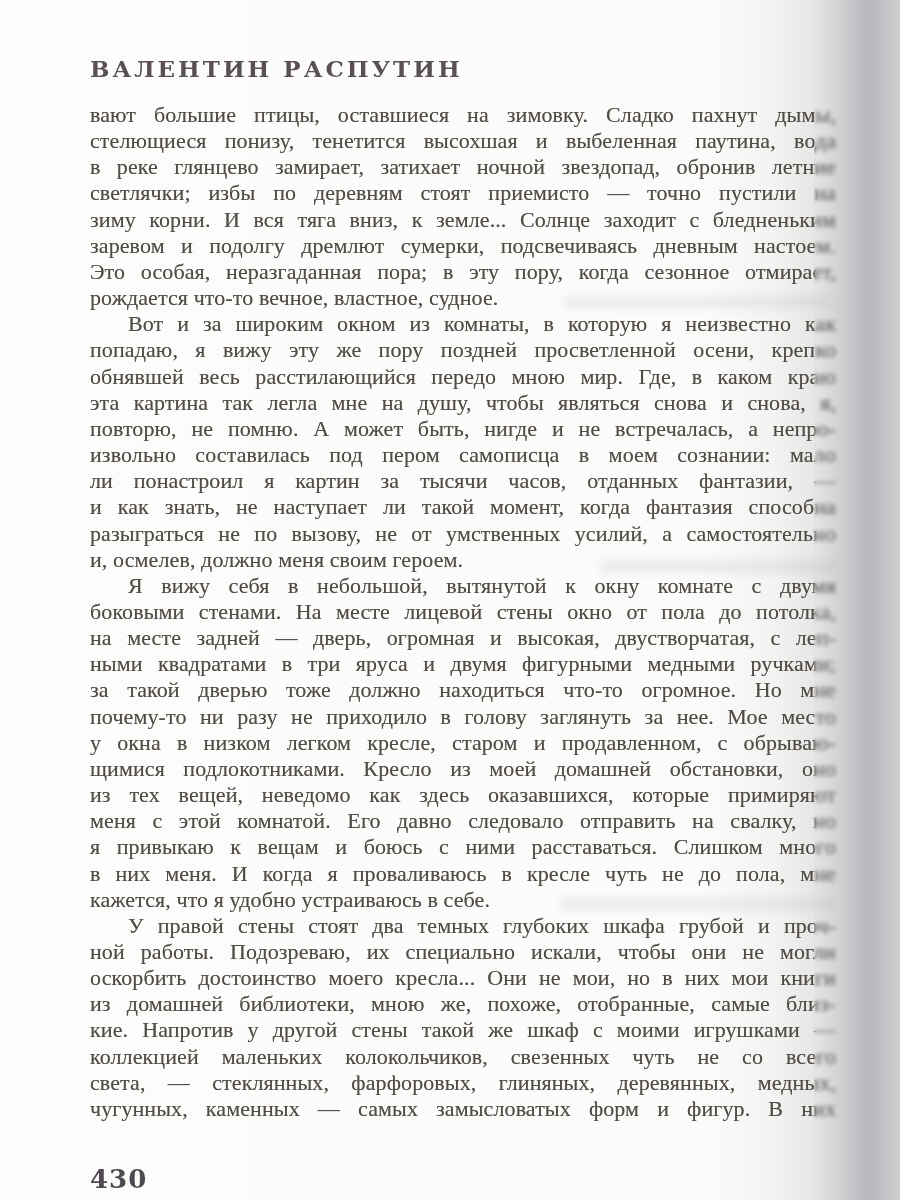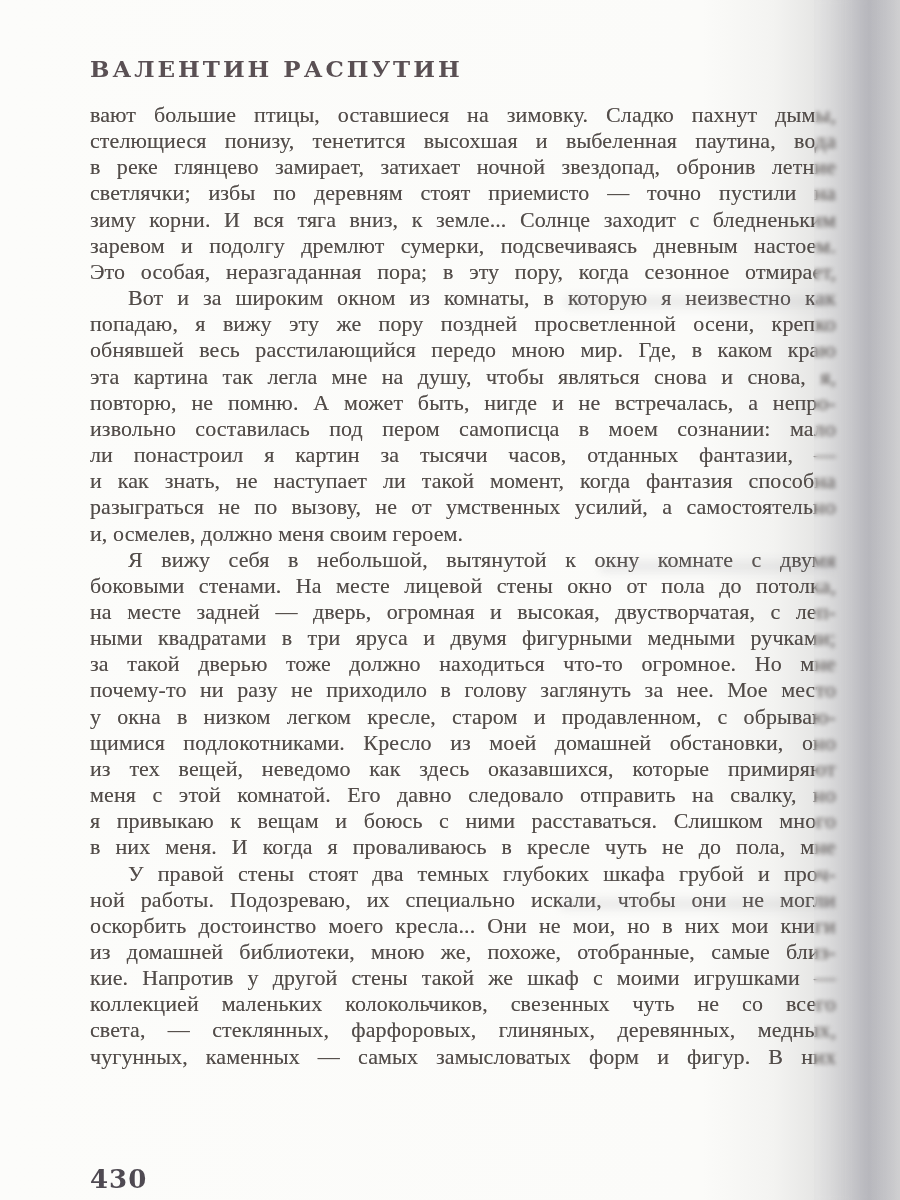--- a/index.html
+++ b/index.html
@@ -88,20 +88,21 @@
 
   <div class="body-text">
       <div class="para">
         <div class="line">вают большие птицы, оставшиеся на зимовку. Сладко пахнут дымы,</div>
         <div class="line">стелющиеся понизу, тенетится высохшая и выбеленная паутина, вода</div>
         <div class="line">в реке глянцево замирает, затихает ночной звездопад, обронив летние</div>
         <div class="line">светлячки; избы по деревням стоят приемисто — точно пустили на</div>
         <div class="line">зиму корни. И вся тяга вниз, к земле... Солнце заходит с бледненьким</div>
         <div class="line">заревом и подолгу дремлют сумерки, подсвечиваясь дневным настоем.</div>
         <div class="line">Это особая, неразгаданная пора; в эту пору, когда сезонное отмирает,</div>
+        <div class="line para-end">рождается что-то вечное, властное, судное.</div>
       </div>
       <div class="para indented">
         <div class="line">Вот и за широким окном из комнаты, в которую я неизвестно как</div>
         <div class="line">попадаю, я вижу эту же пору поздней просветленной осени, крепко</div>
         <div class="line">обнявшей весь расстилающийся передо мною мир. Где, в каком краю</div>
         <div class="line">эта картина так легла мне на душу, чтобы являться снова и снова, я,</div>
         <div class="line">повторю, не помню. А может быть, нигде и не встречалась, а непро-</div>
         <div class="line">извольно составилась под пером самописца в моем сознании: мало</div>
         <div class="line">ли понастроил я картин за тысячи часов, отданных фантазии, —</div>
         <div class="line">и как знать, не наступает ли такой момент, когда фантазия способна</div>
@@ -114,20 +115,21 @@
         <div class="line">на месте задней — дверь, огромная и высокая, двустворчатая, с леп-</div>
         <div class="line">ными квадратами в три яруса и двумя фигурными медными ручками;</div>
         <div class="line">за такой дверью тоже должно находиться что-то огромное. Но мне</div>
         <div class="line">почему-то ни разу не приходило в голову заглянуть за нее. Мое место</div>
         <div class="line">у окна в низком легком кресле, старом и продавленном, с обрываю-</div>
         <div class="line">щимися подлокотниками. Кресло из моей домашней обстановки, оно</div>
         <div class="line">из тех вещей, неведомо как здесь оказавшихся, которые примиряют</div>
         <div class="line">меня с этой комнатой. Его давно следовало отправить на свалку, но</div>
         <div class="line">я привыкаю к вещам и боюсь с ними расставаться. Слишком много</div>
         <div class="line">в них меня. И когда я проваливаюсь в кресле чуть не до пола, мне</div>
+        <div class="line para-end">кажется, что я удобно устраиваюсь в себе.</div>
       </div>
       <div class="para indented">
         <div class="line">У правой стены стоят два темных глубоких шкафа грубой и проч-</div>
         <div class="line">ной работы. Подозреваю, их специально искали, чтобы они не могли</div>
         <div class="line">оскорбить достоинство моего кресла... Они не мои, но в них мои книги</div>
         <div class="line">из домашней библиотеки, мною же, похоже, отобранные, самые близ-</div>
         <div class="line">кие. Напротив у другой стены такой же шкаф с моими игрушками —</div>
         <div class="line">коллекцией маленьких колокольчиков, свезенных чуть не со всего</div>
         <div class="line">света, — стеклянных, фарфоровых, глиняных, деревянных, медных,</div>
         <div class="line">чугунных, каменных — самых замысловатых форм и фигур. В них</div>

